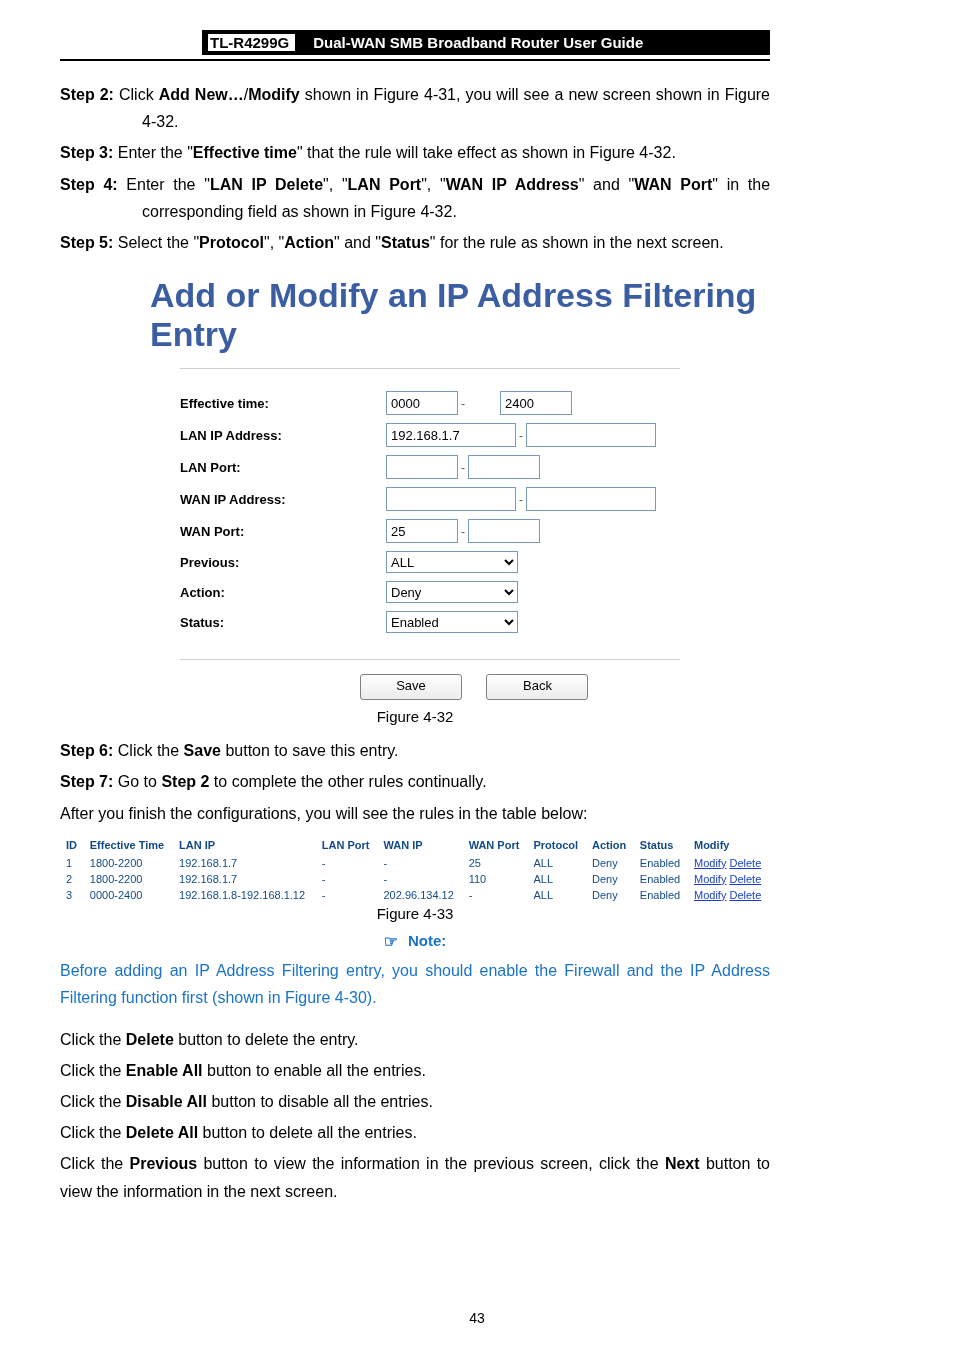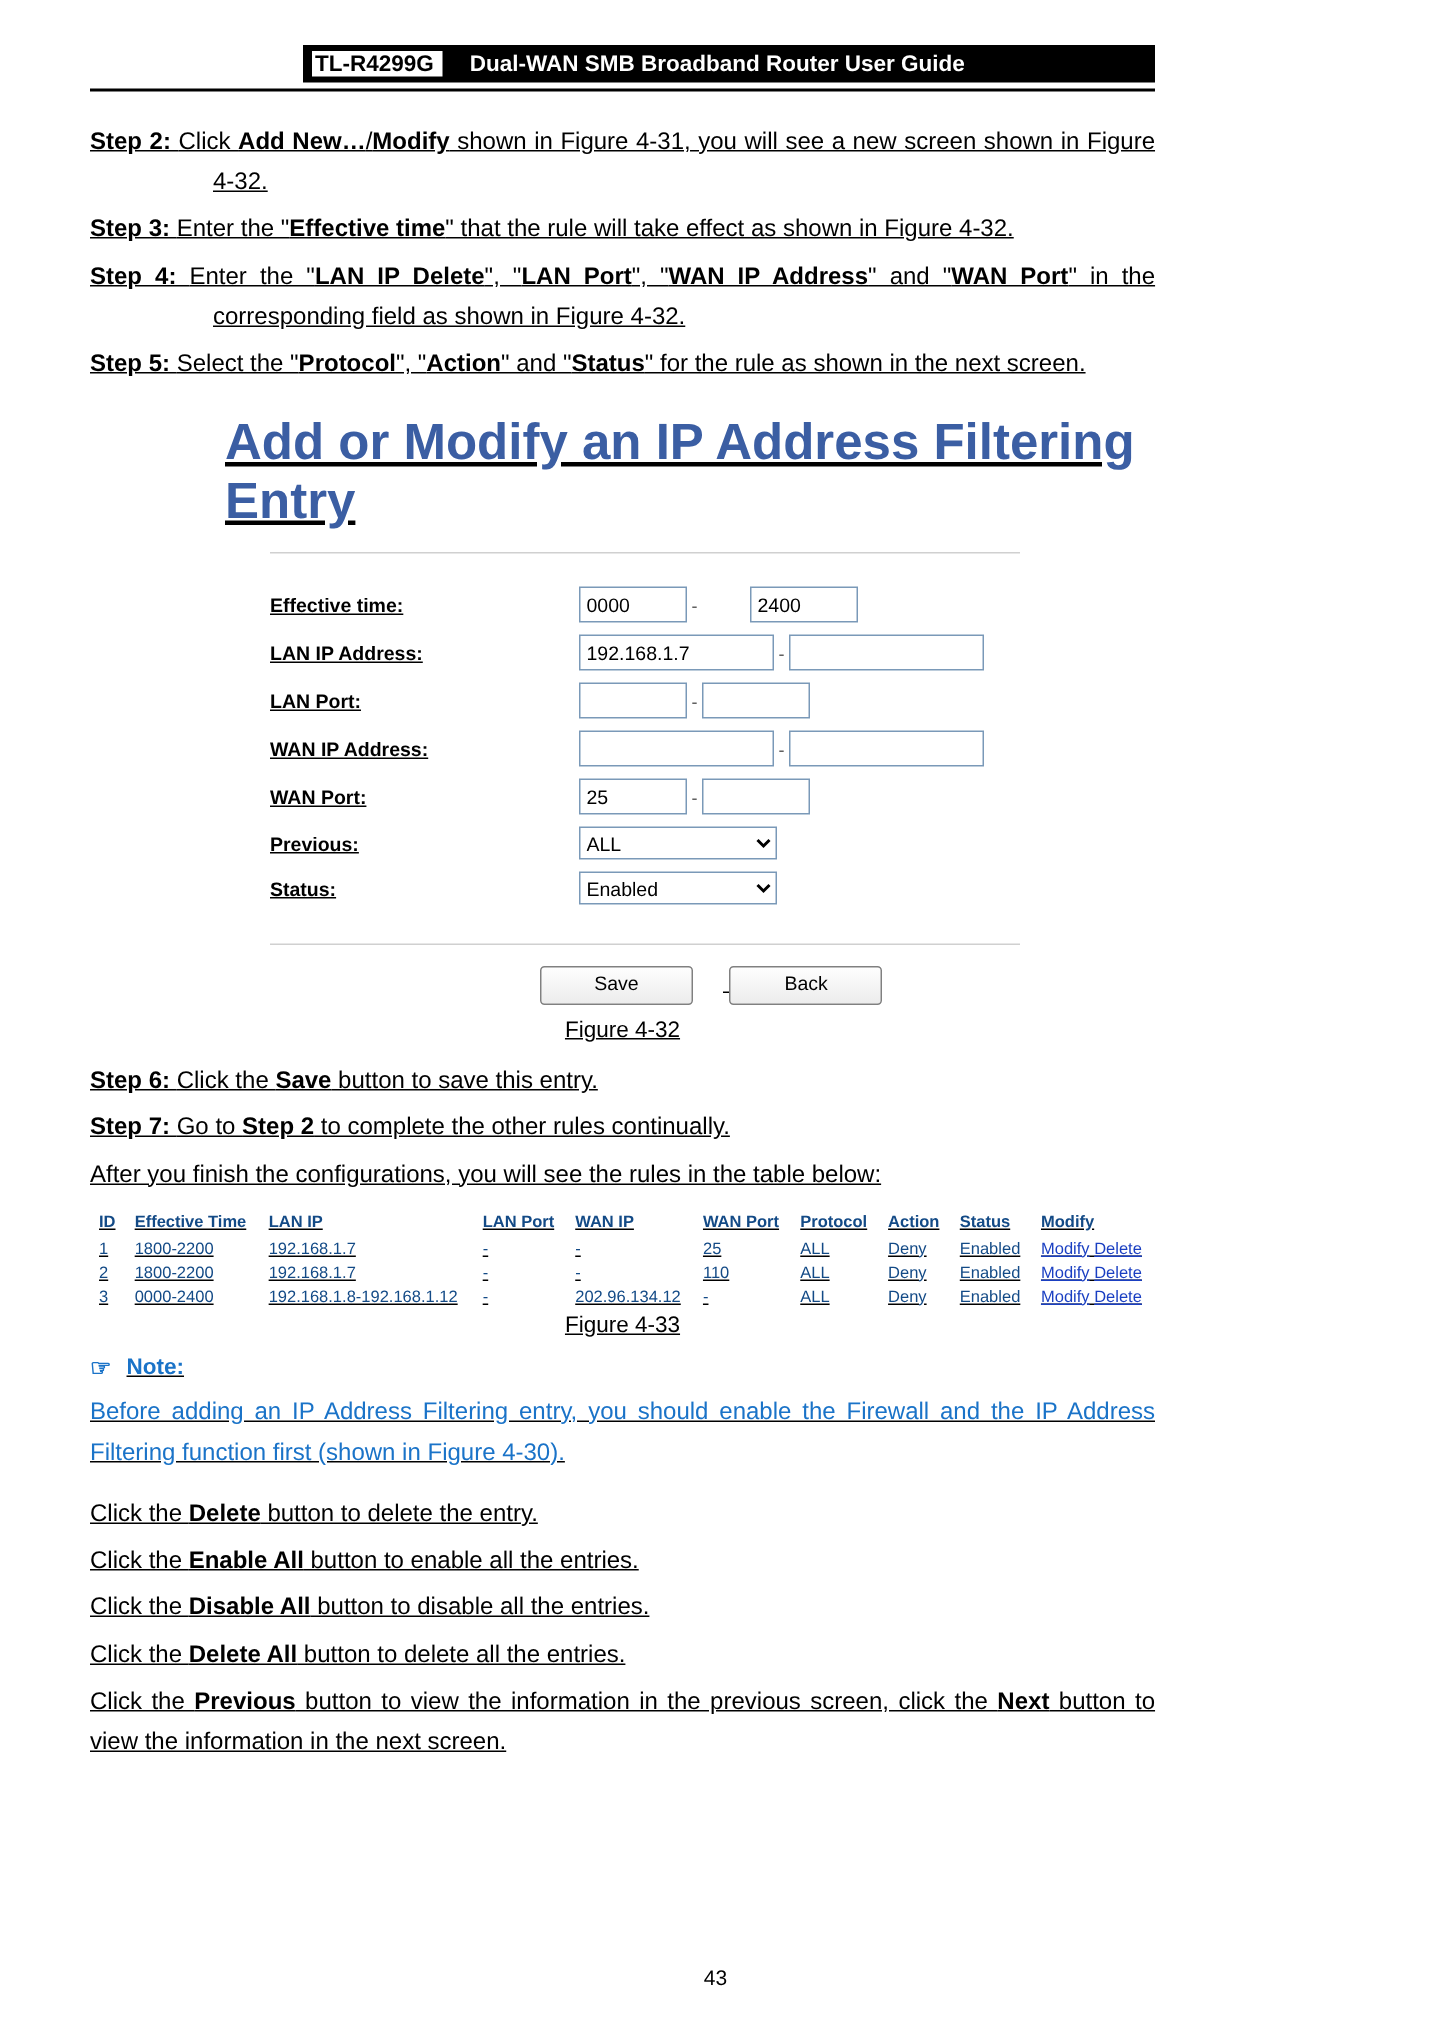--- a/index.html
+++ b/index.html
@@ -12,21 +12,20 @@
     font-family: Arial, Helvetica, sans-serif;
     color: #000;
     font-size: 16px;
   }
   .page {
     box-sizing: border-box;
     width: 830px;
     height: 1350px;
     padding: 30px 60px 40px 60px;
     position: relative;
-    text-decoration: underline;
   }
 
   .header-bar {
     width: 100%;
     margin-bottom: 4px;
   }
   .header-black {
     display: inline-block;
     background: #000;
     color: #fff;
@@ -166,20 +165,21 @@
   .rules-table .modlink {
     color: #1a3fc2;
     text-decoration: underline;
   }
 
   .note-heading {
     color: #1a73c8;
     font-weight: bold;
     font-size: 15px;
     margin-top: 10px;
+    text-align: center;
   }
   .note-heading .hand {
     display: inline-block;
     margin-right: 10px;
     font-size: 16px;
     vertical-align: middle;
   }
   .note-body {
     color: #1a73c8;
     text-align: justify;
@@ -254,20 +254,26 @@
     <div class="cfg-row">
       <div class="cfg-label">WAN Port:</div>
       <div class="cfg-field">
         <input type="text" style="width: 62px;" value="25"><span class="sep">-</span><input type="text" style="width: 62px;" value="">
       </div>
     </div>
     <div class="cfg-row">
       <div class="cfg-label">Previous:</div>
       <div class="cfg-field">
         <select><option>ALL</option></select>
+      </div>
+    </div>
+    <div class="cfg-row">
+      <div class="cfg-label">Action:</div>
+      <div class="cfg-field">
+        <select><option>Deny</option></select>
       </div>
     </div>
     <div class="cfg-row">
       <div class="cfg-label">Status:</div>
       <div class="cfg-field">
         <select><option>Enabled</option></select>
       </div>
     </div>
   </div>
 

